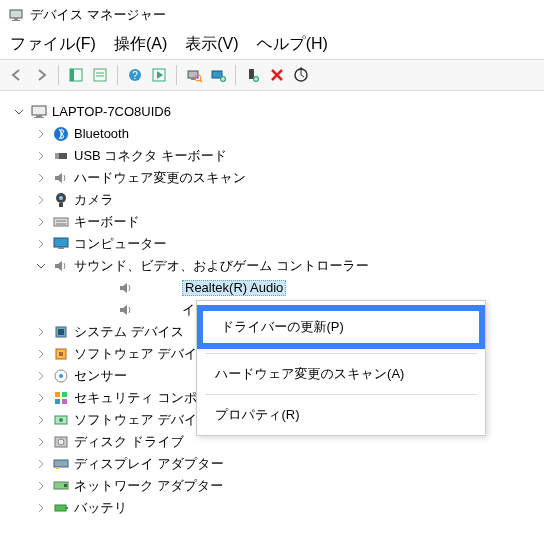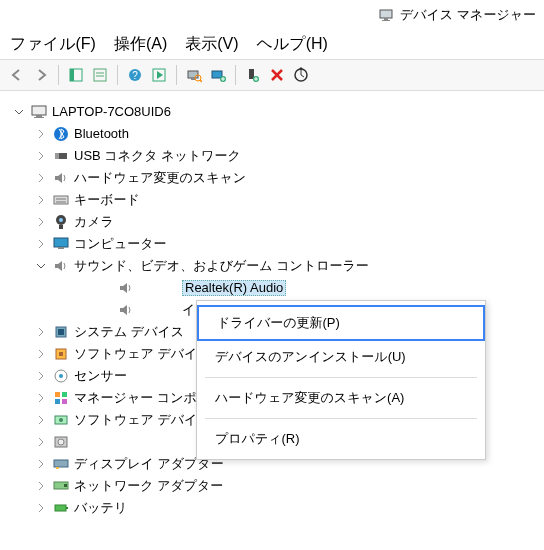--- a/index.html
+++ b/index.html
@@ -1,18 +1,18 @@
 <!DOCTYPE html>
 <html><head>
 <meta charset="utf-8">
 <style>
 * { box-sizing: border-box; margin: 0; padding: 0; font-family: "Yu Gothic UI", "Meiryo", sans-serif; }
 body { background: #fff; width: 544px; height: 550px; overflow: hidden; user-select: none; }
 
-.titlebar { display: flex; align-items: center; gap: 6px; padding: 6px 8px; font-size: 13px; justify-content: flex-end; }
+.titlebar { display: flex; align-items: center; gap: 6px; padding: 6px 8px; font-size: 13px; }
 .titlebar .app-icon { width: 16px; height: 16px; }
 
 .menubar { display: flex; gap: 18px; padding: 4px 10px; font-size: 16px; }
 .menubar span { cursor: default; }
 
 .toolbar { display: flex; align-items: center; gap: 2px; padding: 4px 6px; border-top: 1px solid #ddd; border-bottom: 1px solid #ddd; background: #f7f7f7; }
 .tb-btn { width: 22px; height: 22px; display: flex; align-items: center; justify-content: center; border: 1px solid transparent; }
 .tb-sep { width: 1px; height: 20px; background: #ccc; margin: 0 4px; }
 
 .tree { padding: 10px 4px 4px 12px; font-size: 13px; line-height: 1.1; }
@@ -21,21 +21,21 @@
 .indent2 { margin-left: 22px; }
 .indent3 { margin-left: 44px; gap: 47px; }
 .chev { width: 14px; height: 14px; display: inline-flex; align-items: center; justify-content: center; color: #555; }
 .icon { width: 18px; height: 18px; flex-shrink: 0; }
 .label { white-space: nowrap; }
 .selected { background: #cde6f7; border: 1px dotted #6aa; padding: 0 2px; }
 
 .context-menu { position: absolute; top: 300px; left: 196px; width: 290px; background: #fff; border: 1px solid #ccc; box-shadow: 2px 2px 6px rgba(0,0,0,.15); padding: 4px 0; font-size: 13px; }
 .context-menu .item { padding: 7px 18px; cursor: default; }
 .context-menu .sep { height: 1px; background: #ddd; margin: 4px 8px; }
-.highlight-box { border: 2px solid #3b82f6; }
+.highlight-box { border: 6px solid #3b82f6; }
 
 svg { display: block; }
 </style>
 </head>
 <body>
 
 <div class="titlebar">
   <span class="app-icon">
     <svg viewBox="0 0 16 16">
         <rect x="2" y="3" width="12" height="8" fill="#cfd8dc" stroke="#555"></rect>
@@ -169,68 +169,68 @@
         <svg width="10" height="10" viewBox="0 0 10 10">
           <path d="M3 1 L7 5 L3 9" fill="none" stroke="#999"></path>
         </svg>
       </span>
     <span class="icon">
         <svg viewBox="0 0 18 18">
           <rect x="3" y="6" width="12" height="6" fill="#555"></rect>
           <rect x="3" y="6" width="4" height="6" fill="#999"></rect>
         </svg>
       </span>
-    <span class="label">USB コネクタ ネットワーク</span>
+    <span class="label">USB コネクタ キーボード</span>
   </div>
 
   <div class="node indent2">
     <span class="chev">
         <svg width="10" height="10" viewBox="0 0 10 10">
           <path d="M3 1 L7 5 L3 9" fill="none" stroke="#999"></path>
         </svg>
       </span>
     <span class="icon">
         <svg viewBox="0 0 18 18">
           <path d="M3 7 L6 7 L10 4 L10 14 L6 11 L3 11 Z" fill="#888"></path>
           <path d="M12 6 Q14 9 12 12" fill="none" stroke="#888"></path>
         </svg>
       </span>
     <span class="label">ハードウェア変更のスキャン</span>
+  </div>
+
+  <div class="node indent2">
+    <span class="chev">
+        <svg width="10" height="10" viewBox="0 0 10 10">
+          <path d="M3 1 L7 5 L3 9" fill="none" stroke="#999"></path>
+        </svg>
+      </span>
+    <span class="icon">
+        <svg viewBox="0 0 18 18">
+          <circle cx="9" cy="7" r="5" fill="#444"></circle>
+          <circle cx="9" cy="7" r="2" fill="#8cf"></circle>
+          <rect x="7" y="12" width="4" height="4" fill="#444"></rect>
+        </svg>
+      </span>
+    <span class="label">カメラ</span>
   </div>
 
   <div class="node indent2">
     <span class="chev">
         <svg width="10" height="10" viewBox="0 0 10 10">
           <path d="M3 1 L7 5 L3 9" fill="none" stroke="#999"></path>
         </svg>
       </span>
     <span class="icon">
         <svg viewBox="0 0 18 18">
           <rect x="2" y="5" width="14" height="8" fill="#ddd" stroke="#777"></rect>
           <line x1="4" y1="8" x2="14" y2="8" stroke="#777"></line>
           <line x1="4" y1="11" x2="14" y2="11" stroke="#777"></line>
         </svg>
       </span>
     <span class="label">キーボード</span>
-  </div>
-
-  <div class="node indent2">
-    <span class="chev">
-        <svg width="10" height="10" viewBox="0 0 10 10">
-          <path d="M3 1 L7 5 L3 9" fill="none" stroke="#999"></path>
-        </svg>
-      </span>
-    <span class="icon">
-        <svg viewBox="0 0 18 18">
-          <circle cx="9" cy="7" r="5" fill="#444"></circle>
-          <circle cx="9" cy="7" r="2" fill="#8cf"></circle>
-          <rect x="7" y="12" width="4" height="4" fill="#444"></rect>
-        </svg>
-      </span>
-    <span class="label">カメラ</span>
   </div>
 
   <div class="node indent2">
     <span class="chev">
         <svg width="10" height="10" viewBox="0 0 10 10">
           <path d="M3 1 L7 5 L3 9" fill="none" stroke="#999"></path>
         </svg>
       </span>
     <span class="icon">
         <svg viewBox="0 0 18 18">
@@ -330,21 +330,21 @@
         </svg>
       </span>
     <span class="icon">
         <svg viewBox="0 0 18 18">
           <rect x="3" y="3" width="5" height="5" fill="#f93"></rect>
           <rect x="10" y="3" width="5" height="5" fill="#3c7"></rect>
           <rect x="3" y="10" width="5" height="5" fill="#39c"></rect>
           <rect x="10" y="10" width="5" height="5" fill="#c6c"></rect>
         </svg>
       </span>
-    <span class="label">マネージャー コンポ</span>
+    <span class="label">セキュリティ コンポ</span>
   </div>
 
   <div class="node indent2">
     <span class="chev">
         <svg width="10" height="10" viewBox="0 0 10 10">
           <path d="M3 1 L7 5 L3 9" fill="none" stroke="#999"></path>
         </svg>
       </span>
     <span class="icon">
         <svg viewBox="0 0 18 18">
@@ -360,20 +360,21 @@
         <svg width="10" height="10" viewBox="0 0 10 10">
           <path d="M3 1 L7 5 L3 9" fill="none" stroke="#999"></path>
         </svg>
       </span>
     <span class="icon">
         <svg viewBox="0 0 18 18">
           <rect x="3" y="4" width="12" height="10" fill="#ccc" stroke="#777"></rect>
           <circle cx="9" cy="9" r="3" fill="#eee" stroke="#888"></circle>
         </svg>
       </span>
+    <span class="label">ディスク ドライブ</span>
   </div>
 
   <div class="node indent2">
     <span class="chev">
         <svg width="10" height="10" viewBox="0 0 10 10">
           <path d="M3 1 L7 5 L3 9" fill="none" stroke="#999"></path>
         </svg>
       </span>
     <span class="icon">
         <svg viewBox="0 0 18 18">
@@ -410,18 +411,17 @@
           <rect x="3" y="6" width="11" height="6" fill="#5b5" stroke="#383"></rect>
           <rect x="14" y="8" width="2" height="2" fill="#383"></rect>
         </svg>
       </span>
     <span class="label">バッテリ</span>
   </div>
 </div>
 
 <div class="context-menu">
   <div class="item highlight-box">ドライバーの更新(P)</div>
-  <div class="item">デバイスのアンインストール(U)</div>
   <div class="sep"></div>
   <div class="item">ハードウェア変更のスキャン(A)</div>
   <div class="sep"></div>
   <div class="item" style="font-weight:normal">プロパティ(R)</div>
 </div>
 
 </body></html>

